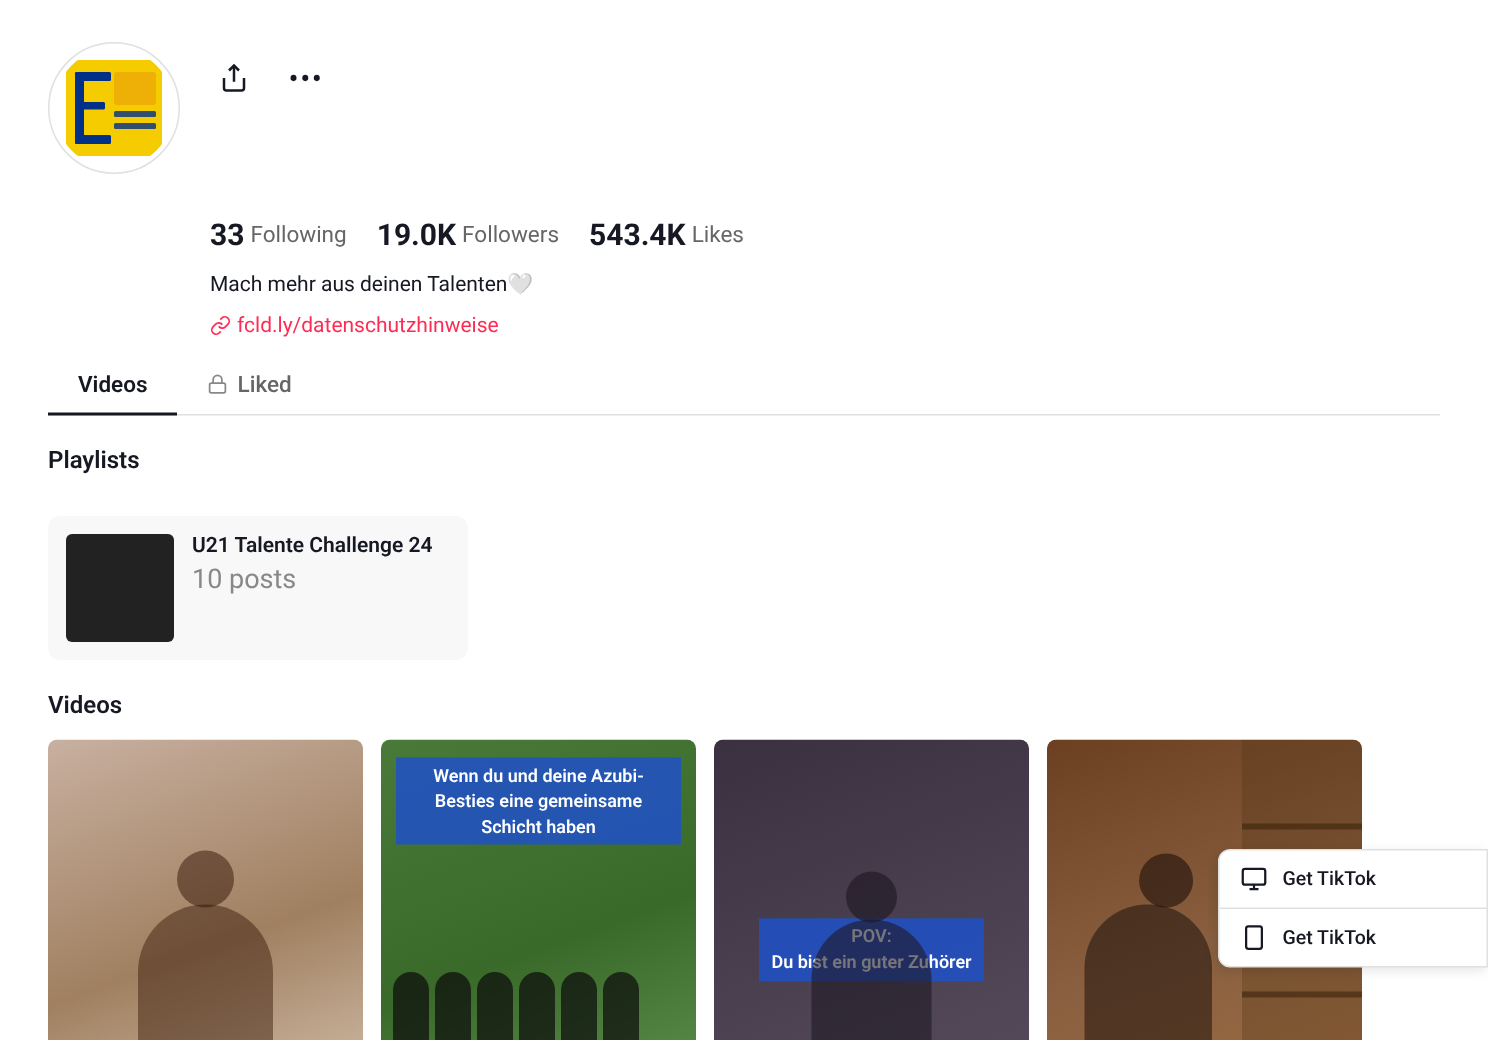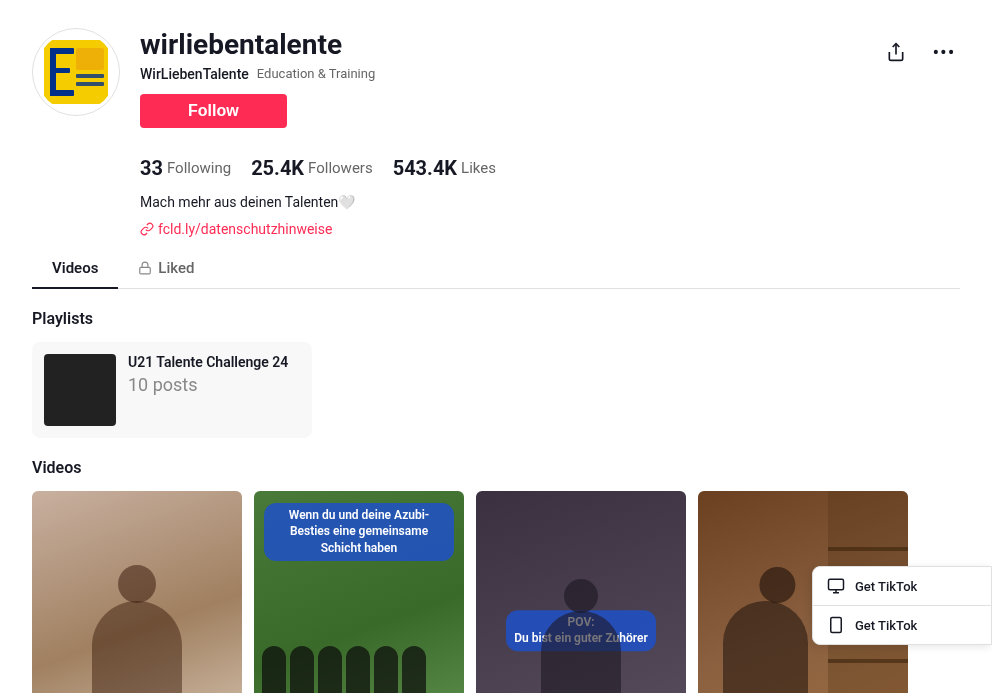--- a/index.html
+++ b/index.html
@@ -168,21 +168,21 @@
       font-weight: 600;
     }
 
     
     .section {
       padding: 20px 32px 12px 32px;
     }
     .section-title {
       font-size: 16px;
       font-weight: 600;
-      margin-bottom: 14px;
+      margin-bottom: 28px;
       color: #161823;
     }
     .playlist-card {
       display: flex;
       align-items: flex-start;
       gap: 12px;
       background: #f8f8f8;
       border-radius: 8px;
       padding: 12px;
       width: 280px;
@@ -241,21 +241,21 @@
       left: 0;
       right: 0;
       text-align: center;
       padding: 0 10px;
     }
     .video-overlay-badge {
       background: rgba(30, 80, 200, 0.85);
       color: #fff;
       font-size: 12px;
       font-weight: 600;
-      border-radius: 12px;
+      border-radius: 0;
       padding: 4px 8px;
       display: inline-block;
       line-height: 1.4;
       text-align: center;
     }
 
     
     .get-tiktok-panel {
       position: fixed;
       bottom: 48px;
@@ -303,48 +303,40 @@
         <rect x="10" y="54" width="24" height="6" rx="1" fill="#003087"></rect>
 
         <rect x="36" y="38" width="28" height="4" rx="1" fill="#003087" opacity="0.8"></rect>
         <rect x="36" y="46" width="28" height="4" rx="1" fill="#003087" opacity="0.8"></rect>
 
         <rect x="36" y="12" width="28" height="22" rx="2" fill="#C8102E" opacity="0.15"></rect>
       </svg>
     </div>
   </div>
 
-  <div class="profile-info">
-    <div class="profile-username">wirliebentalente</div>
-    <div class="profile-handle-row">
-      <span class="profile-handle">WirLiebenTalente</span>
-      <span class="profile-category">Education &amp; Training</span>
-    </div>
-    <button class="follow-btn">Follow</button>
-  </div>
 
   <div class="profile-actions">
     <div class="action-icon">
       <svg width="20" height="20" viewBox="0 0 24 24" fill="none" stroke="#161823" stroke-width="2">
         <path d="M4 12v8a2 2 0 002 2h12a2 2 0 002-2v-8"></path>
         <polyline points="16 6 12 2 8 6"></polyline>
         <line x1="12" y1="2" x2="12" y2="15"></line>
       </svg>
     </div>
     <div class="action-icon" style="font-size:20px; letter-spacing:1px; color:#161823;">•••</div>
   </div>
 </div>
 
 <div class="profile-stats">
   <div class="stat-item">
     <span class="stat-number">33</span>
     <span class="stat-label">Following</span>
   </div>
   <div class="stat-item">
-    <span class="stat-number">25.4K</span>
+    <span class="stat-number">19.0K</span>
     <span class="stat-label">Followers</span>
   </div>
   <div class="stat-item">
     <span class="stat-number">543.4K</span>
     <span class="stat-label">Likes</span>
   </div>
 </div>
 
 <div class="profile-bio">
   <span>Mach mehr aus deinen Talenten🤍</span>

